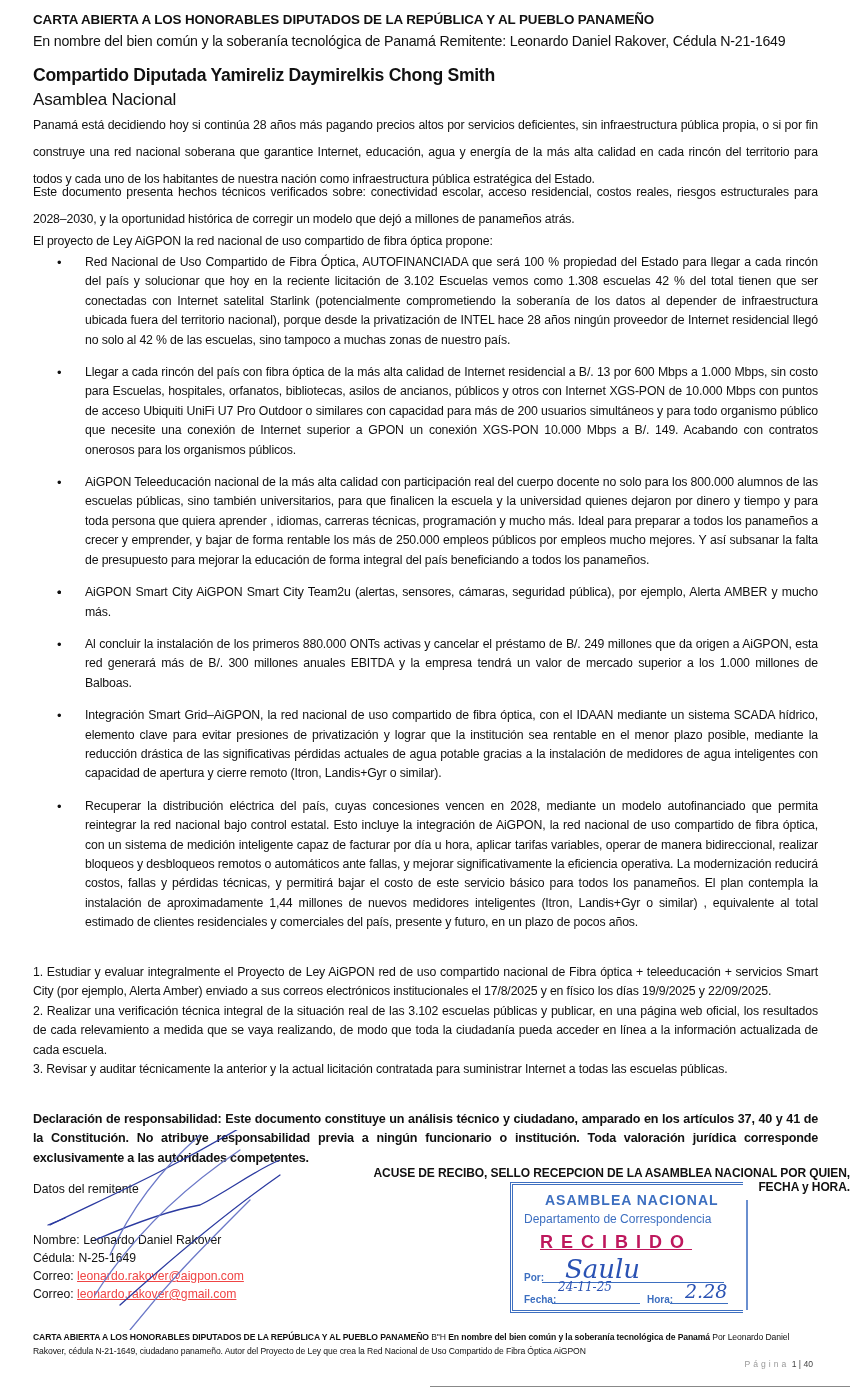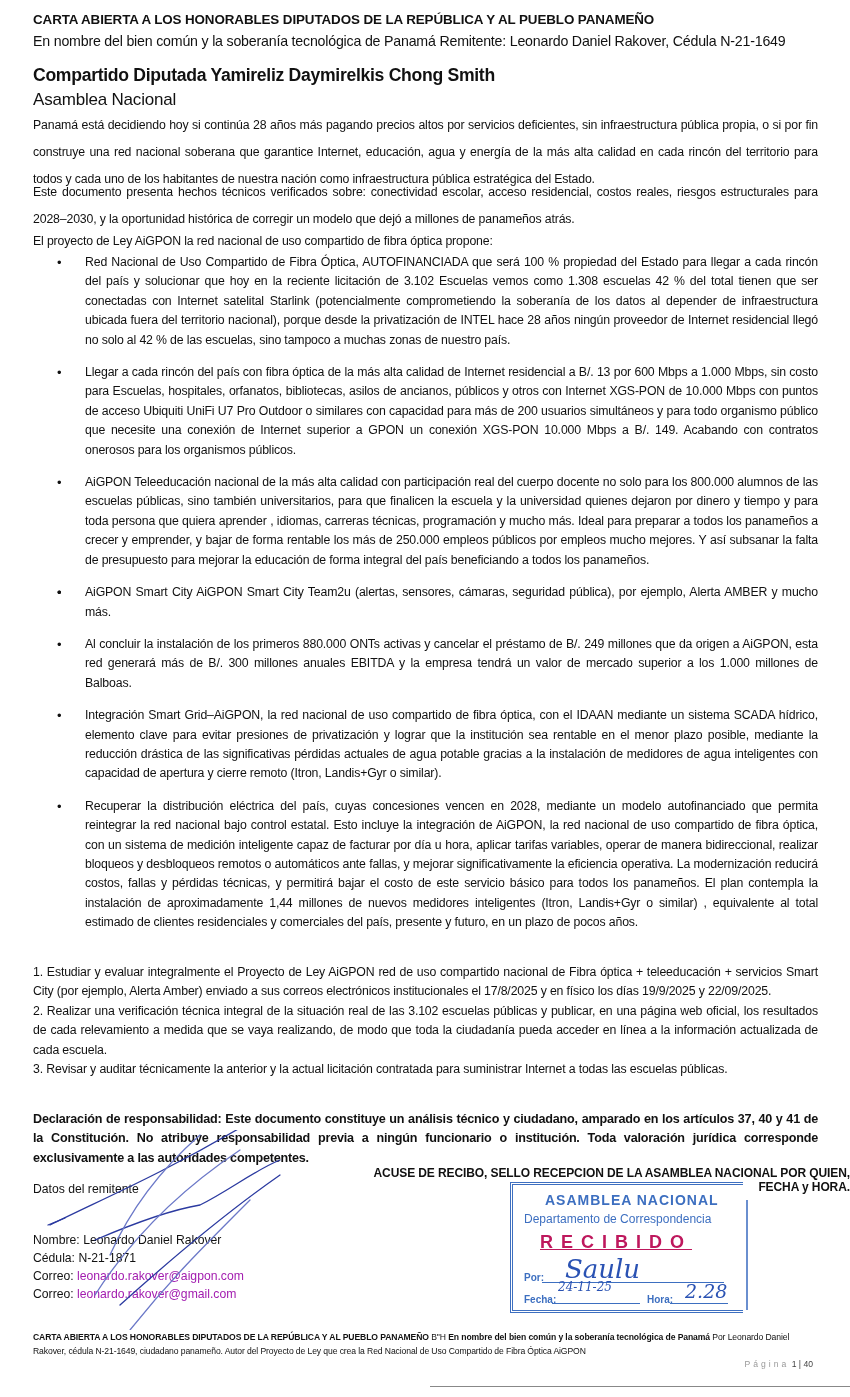--- a/index.html
+++ b/index.html
@@ -18,21 +18,21 @@
   ul.bullets { position: absolute; left: 33px; top: 250px; width: 785px; margin: 0; padding: 0; list-style: none; }
   ul.bullets li { position: relative; padding-left: 52px; font-size: 12.3px; line-height: 19.4px; text-align: justify; letter-spacing: -0.15px; margin-bottom: 13px; }
   ul.bullets li .dot { position: absolute; left: 24px; top: 0; font-size: 13px; }
   .petitions-title { left: 0; width: 850px; text-align: center; top: 936px; font-size: 12.6px; font-weight: bold; letter-spacing: -0.2px; }
   .petitions { left: 33px; top: 963px; width: 785px; font-size: 12.3px; line-height: 19.4px; text-align: justify; letter-spacing: -0.15px; }
   .petitions div { margin: 0; }
   .disclaimer { left: 33px; top: 1110px; width: 785px; font-size: 12.6px; line-height: 19.4px; font-weight: bold; text-align: justify; letter-spacing: -0.2px; }
   .ack { left: 333px; top: 1166px; font-size: 12px; font-weight: bold; letter-spacing: -0.1px; text-align: right; }
   .sender-heading { left: 33px; top: 1182px; font-size: 12.2px; }
   .sender-line { left: 33px; font-size: 12.2px; }
-  .sender-line a { color: #a21caf; }
+  .sender-line a { color: #ef4444; text-decoration: underline; }
   .s-name { top: 1233px; }
   .s-id { top: 1251px; }
   .s-mail1 { top: 1269px; }
   .s-mail2 { top: 1287px; }
   .signature { left: 40px; top: 1130px; width: 270px; height: 200px; pointer-events: none; }
   .stamp { left: 510px; top: 1182px; width: 245px; height: 130px; }
   .stamp-frame { position: absolute; left: 0; top: 0; width: 230px; height: 125px; border-left: 3px double #3d6fc0; border-top: 3px double #3d6fc0; border-bottom: 3px double #3d6fc0; }
   .stamp-frame-right { position: absolute; left: 236px; top: 18px; width: 0; height: 110px; border-left: 2px solid #6a8fcf; }
   .stamp-org { position: absolute; left: 35px; top: 10px; font-size: 14px; font-weight: bold; color: #3d6fc0; letter-spacing: 1px; }
   .stamp-dept { position: absolute; left: 14px; top: 30px; font-size: 12px; color: #3d6fc0; }
@@ -80,21 +80,21 @@
 
   <div class="abs disclaimer">Declaración de responsabilidad: Este documento constituye un análisis técnico y ciudadano, amparado en los artículos 37, 40 y 41 de la Constitución. No atribuye responsabilidad previa a ningún funcionario o institución. Toda valoración jurídica corresponde exclusivamente a las autoridades competentes.</div>
 
   <div class="abs ack">ACUSE DE RECIBO,  SELLO  RECEPCION DE LA ASAMBLEA  NACIONAL POR QUIEN,  FECHA  y HORA.</div>
 
   <div class="abs sender-heading">Datos del remitente</div>
   <div class="abs sender-line s-name">
     <span>Nombre:</span> <span>Leonardo Daniel Rakover</span>
   </div>
   <div class="abs sender-line s-id">
-    <span>Cédula:</span> <span>N-21-1871</span>
+    <span>Cédula:</span> <span>N-25-1649</span>
   </div>
   <div class="abs sender-line s-mail1">
     <span>Correo:</span> <a>leonardo.rakover@aigpon.com</a>
   </div>
   <div class="abs sender-line s-mail2">
     <span>Correo:</span> <a>leonardo.rakover@gmail.com</a>
   </div>
 
   <svg class="abs signature" viewBox="0 0 270 200">
     <g fill="none" stroke="#2b3aa0" stroke-linecap="round" stroke-width="1.3">

